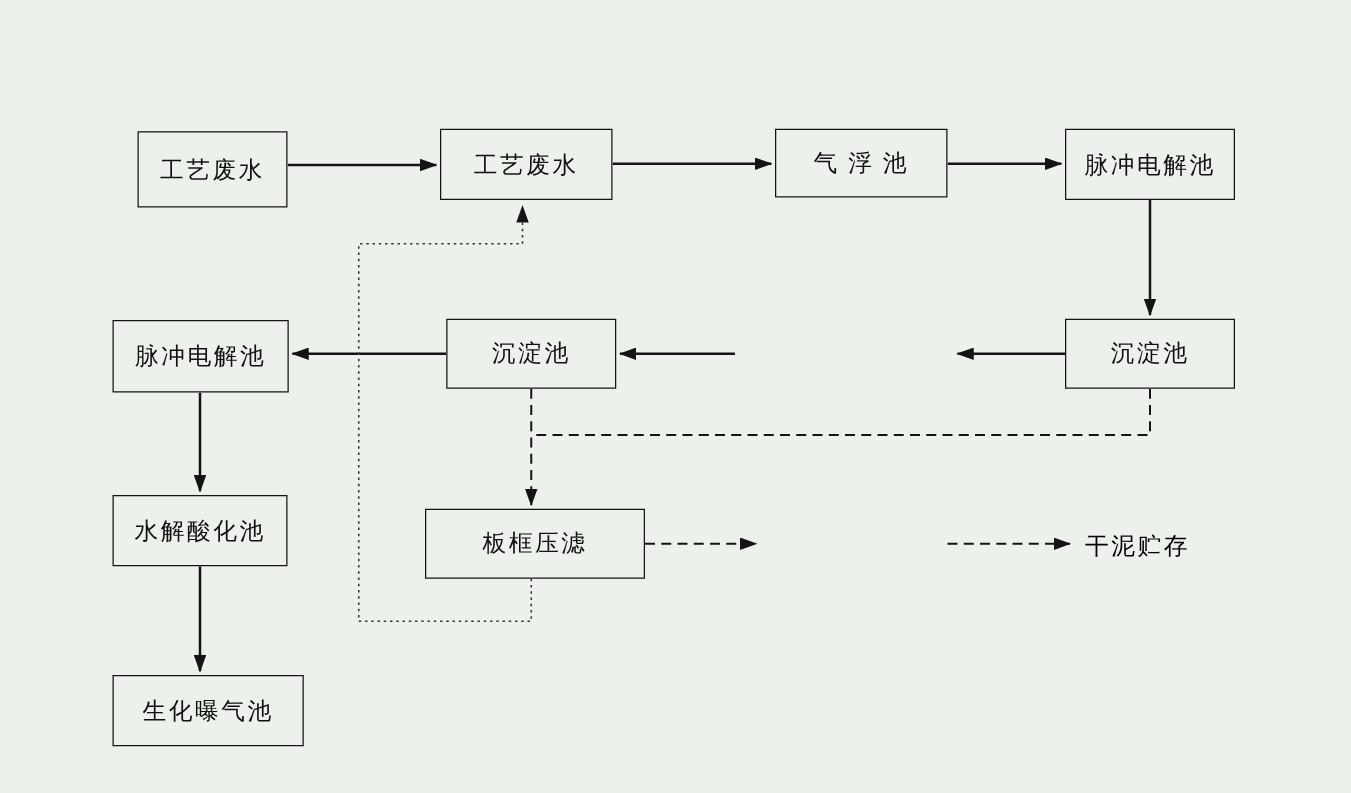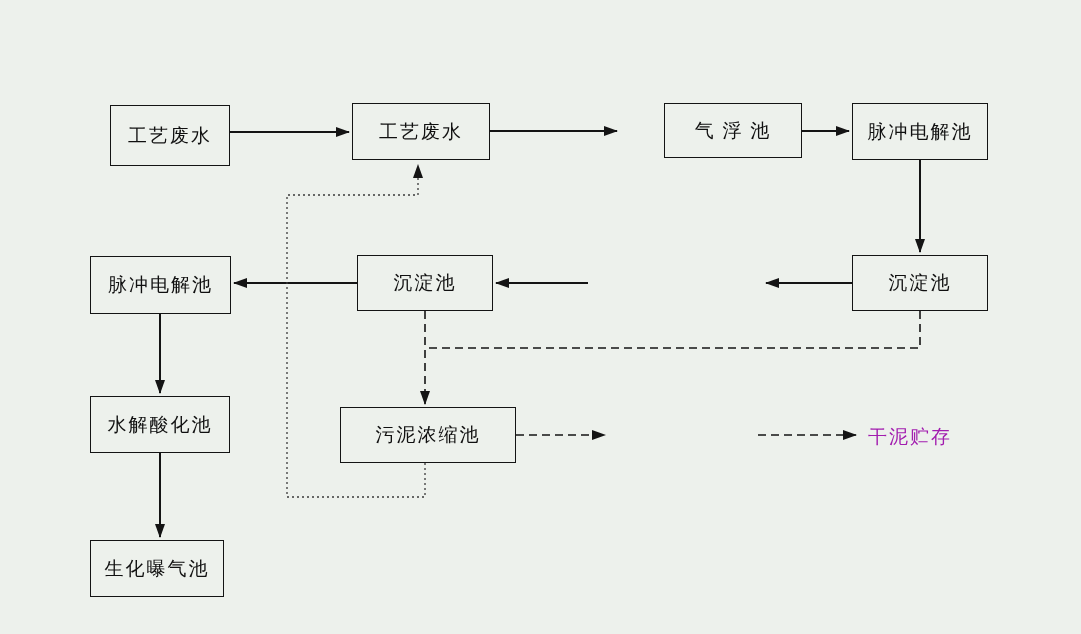--- a/index.html
+++ b/index.html
@@ -33,21 +33,21 @@
     color: #101010;
     font-size: 19px;
     letter-spacing: 2px;
     white-space: nowrap;
   }
   .plain-label {
     position: absolute;
     display: flex;
     align-items: center;
     justify-content: flex-start;
-    color: #a21caf;
+    color: #000000;
     font-size: 19px;
     letter-spacing: 2px;
     white-space: nowrap;
   }
 </style>
 </head>
 <body>
 
 <div id="stage">
 
@@ -81,44 +81,44 @@
       <polyline points="425,463 425,497 287,497 287,195 418,195 418,165" marker-end="url(#arrow)"></polyline>
     </g>
   </svg>
 
   <div class="node" style="left:110px; top:105px; width:120px; height:61px;">
     <span>工艺废水</span>
   </div>
   <div class="node" style="left:352px; top:103px; width:138px; height:57px;">
     <span>工艺废水</span>
   </div>
-  <div class="node" style="left:620px; top:103px; width:138px; height:55px;margin-left:44px;">
+  <div class="node" style="left:620px; top:103px; width:138px; height:55px;">
     <span>气 浮 池</span>
   </div>
   <div class="node" style="left:852px; top:103px; width:136px; height:57px;">
     <span>脉冲电解池</span>
   </div>
 
   <div class="node" style="left:90px; top:256px; width:141px; height:58px;">
     <span>脉冲电解池</span>
   </div>
   <div class="node" style="left:357px; top:255px; width:136px; height:56px;">
     <span>沉淀池</span>
   </div>
   <div class="node" style="left:852px; top:255px; width:136px; height:56px;">
     <span>沉淀池</span>
   </div>
 
   <div class="node" style="left:90px; top:396px; width:140px; height:57px;">
     <span>水解酸化池</span>
   </div>
   <div class="node" style="left:340px; top:407px; width:176px; height:56px;">
-    <span>污泥浓缩池</span>
+    <span>板框压滤</span>
   </div>
   <div class="plain-label" style="left:868px; top:424px; height:26px;">
     <span>干泥贮存</span>
   </div>
 
-  <div class="node" style="left:90px; top:540px; width:134px; height:57px;">
+  <div class="node" style="left:90px; top:540px; width:153px; height:57px;">
     <span>生化曝气池</span>
   </div>
 
 </div>
 
 </body></html>

